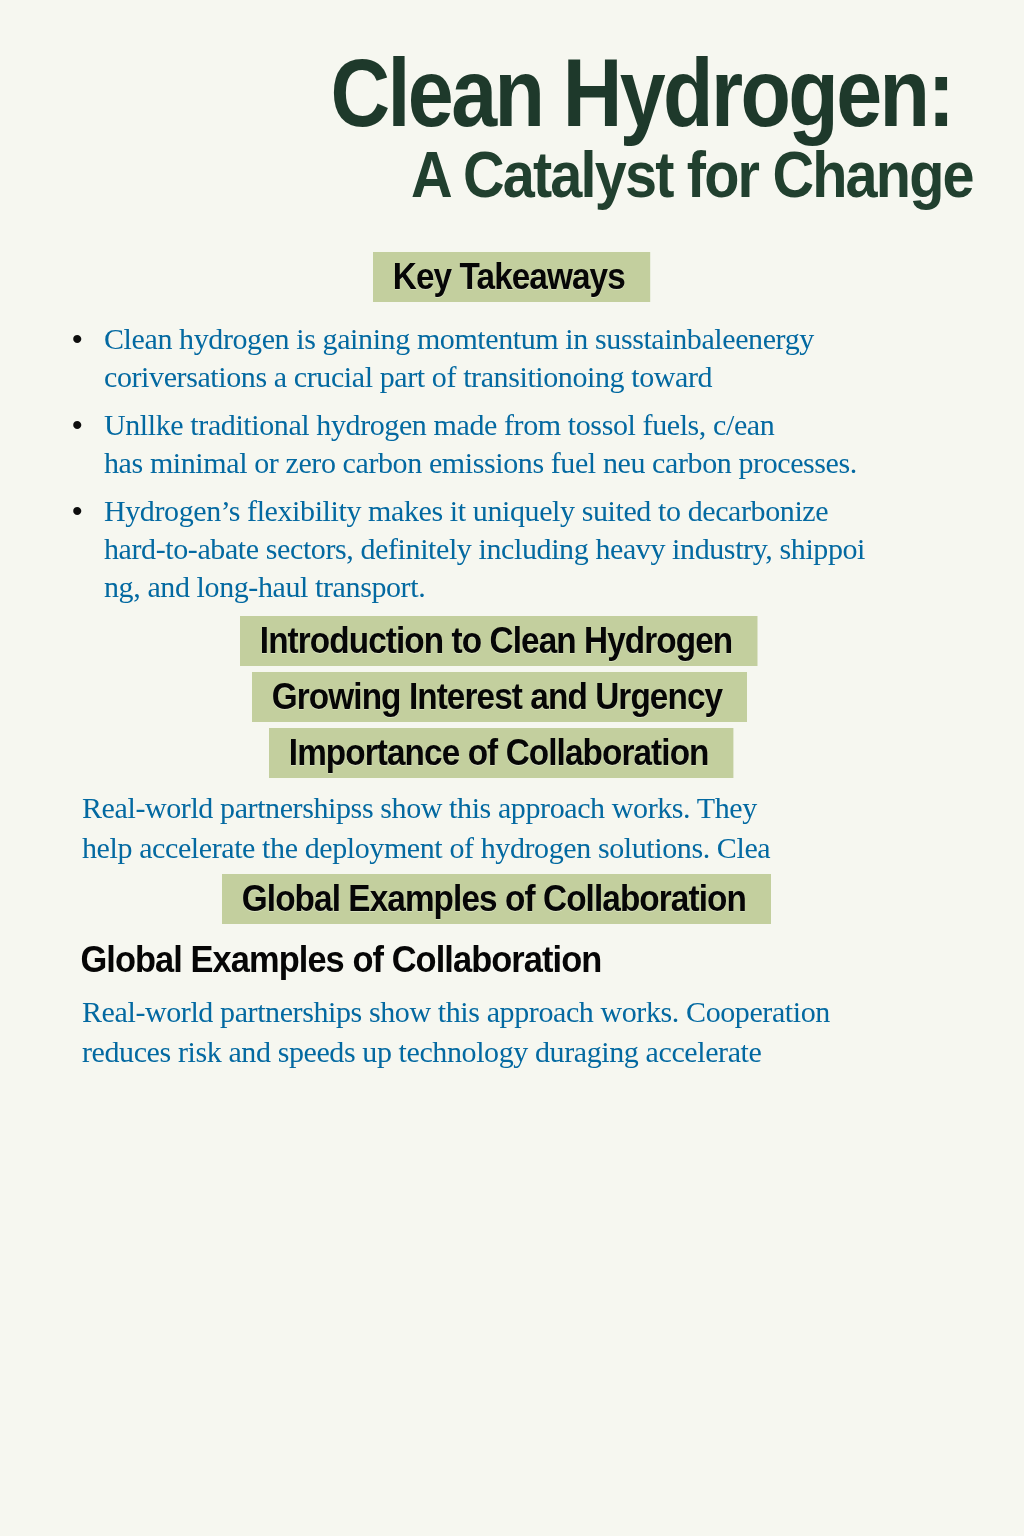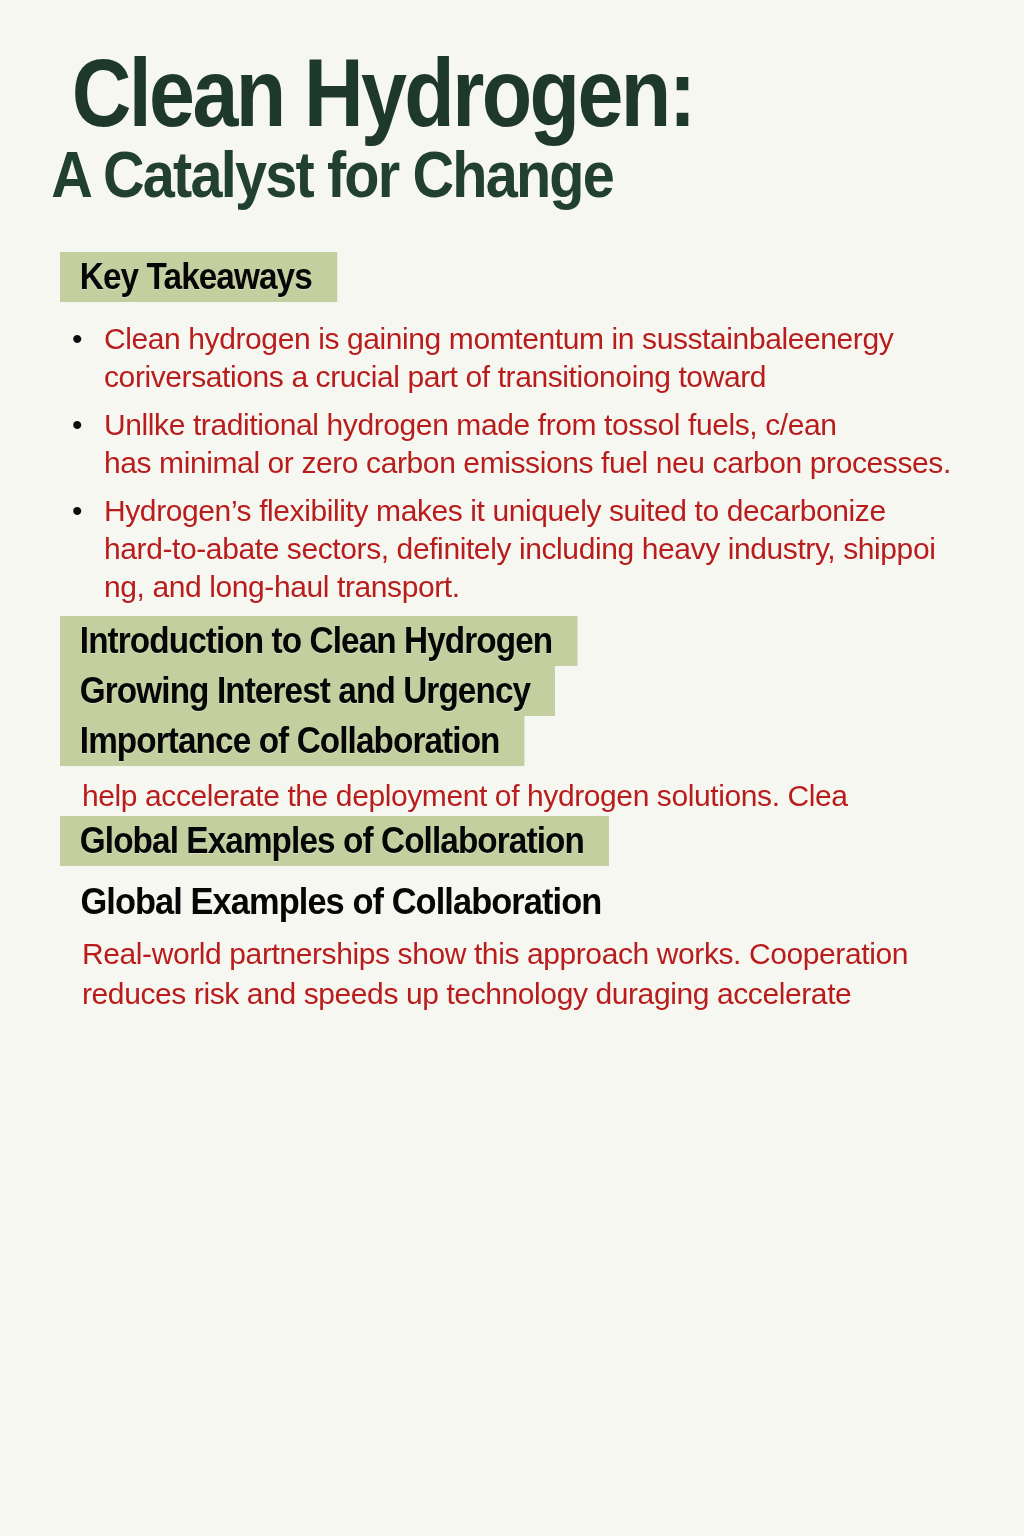--- a/index.html
+++ b/index.html
@@ -6,39 +6,39 @@
   .page {
     position: relative;
     width: 1024px;
     height: 1536px;
     background: #f6f7f0;
     font-family: "Liberation Sans", sans-serif;
     color: #0d0d0d;
     overflow: hidden;
   }
   
-  .title-wrap { text-align: left; padding-top: 44px; color: #1e392b; }
+  .title-wrap { text-align: right; padding-top: 44px; color: #1e392b; }
   .title-main {
     font-size: 96px; font-weight: bold; line-height: 98px;
     letter-spacing: -3px;
     transform: scaleX(0.86); transform-origin: 50% 0;
     white-space: nowrap;
   }
   .title-sub {
     font-size: 64px; font-weight: bold; line-height: 66px;
     letter-spacing: -2px;
     transform: scaleX(0.90); transform-origin: 50% 0;
     white-space: nowrap;
     color: #21402f;
   }
   
   .content { padding-left: 60px; padding-right: 30px; }
-  .bar-row { margin: 0; }
+  .bar-row { margin: 0; text-align: center; }
   .bar-row.first { margin-top: 44px; }
-  .bar-row.mid { }
+  .bar-row.mid { margin-top: 6px; }
   .section-bar {
     display: inline-block;
     background: #c3cf9e;
     color: #060606;
     font-size: 37px; font-weight: bold; line-height: 36px;
     letter-spacing: -1px;
     padding: 7px 28px 7px 22px;
     transform: scaleX(0.90); transform-origin: 0 50%;
     white-space: nowrap;
     text-shadow: 0 1px 0 rgba(255,255,255,0.35);
@@ -51,21 +51,22 @@
     white-space: nowrap;
     padding-left: 22px;
     color: #060606;
   }
   
   .para { margin-top: 10px; padding-left: 22px; }
   .body-line {
     font-size: 30px; line-height: 40px;
     letter-spacing: -0.4px;
     white-space: nowrap;
-    color: #b91c1c;
+    color: #0369a1;
+    font-family: Liberation Serif, serif;
   }
   
   .bullet-list { margin-top: 18px; padding-left: 12px; }
   .bullet { display: flex; margin-bottom: 10px; }
   .bullet-marker {
     font-size: 30px; line-height: 38px; width: 32px; flex: 0 0 32px;
     color: #0d0d0d;
   }
   .bullet-lines .body-line { line-height: 38px; }
 </style>
@@ -114,20 +115,21 @@
     </div>
 
     <div class="bar-row mid">
       <span class="section-bar">Growing Interest and Urgency</span>
     </div>
 
     <div class="bar-row mid">
       <span class="section-bar">Importance of Collaboration</span>
     </div>
     <div class="para">
+      <div class="body-line">Real-world partnershipss show this approach works. They</div>
       <div class="body-line">help accelerate the deployment of hydrogen solutions. Clea</div>
     </div>
 
     <div class="bar-row mid">
       <span class="section-bar">Global Examples of Collaboration</span>
     </div>
 
     <div class="plain-heading">Global Examples of Collaboration</div>
     <div class="para" style="margin-top:10px;">
       <div class="body-line">Real-world partnerships show this approach works. Cooperation</div>

